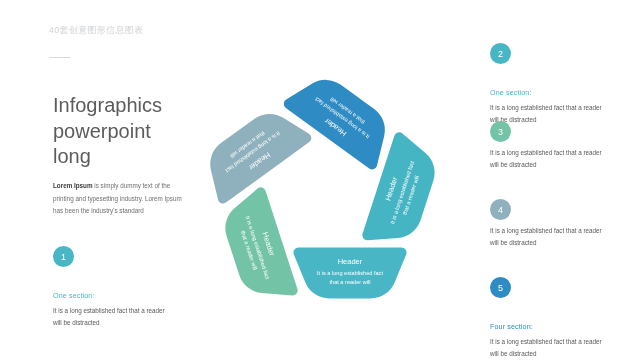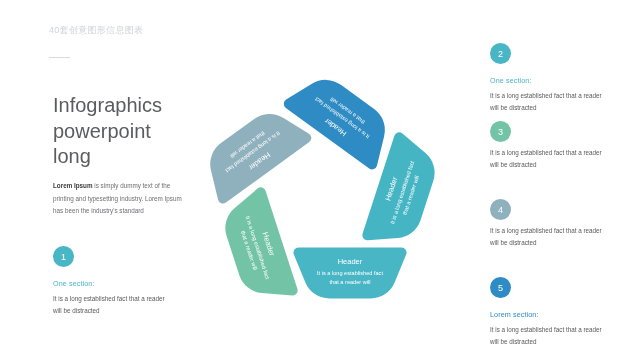--- a/index.html
+++ b/index.html
@@ -10,21 +10,21 @@
 
   #kicker{position:absolute;left:49px;top:24px;font-size:9px;color:#d0d3d6;letter-spacing:0.3px;white-space:nowrap;}
   #rule{position:absolute;left:49px;top:57px;width:21px;height:1px;background:#d7dbde;}
   #bigtitle{position:absolute;left:53px;top:93px;font-size:20px;line-height:25.5px;color:#5b5c5e;font-weight:400;white-space:pre-line;}
   #lorem{position:absolute;left:53px;top:180px;width:134px;font-size:6.3px;line-height:12.6px;color:#6d6e71;}
   #lorem .b{font-weight:bold;color:#39393b;}
 
   .item{position:absolute;}
   .num{width:21px;height:21px;border-radius:50%;color:#ffffff;font-size:9px;
        display:flex;align-items:center;justify-content:center;font-weight:400;}
-  .sec{font-size:7.2px;margin-top:12px;letter-spacing:0.1px;}
+  .sec{font-size:7.2px;margin-top:24px;letter-spacing:0.1px;}
   .bodytxt{font-size:6.3px;line-height:12.4px;color:#58595b;margin-top:5px;width:120px;}
 
   svg{position:absolute;left:0;top:0;}
   .hdr{font-size:7.5px;fill:#ffffff;}
   .sub{font-size:5.6px;fill:#ffffff;}
 </style>
 </head>
 <body>
 
 <div class="slide">
@@ -92,17 +92,17 @@
   <div class="item" id="it2" style="left:490px;top:121px">
       <div class="num" style="background:#73c4a7">3</div>
       <div class="bodytxt">It is a long established fact that a reader will be distracted</div>
     </div>
   <div class="item" id="it3" style="left:490px;top:199px">
       <div class="num" style="background:#8fb0bd">4</div>
       <div class="bodytxt">It is a long established fact that a reader will be distracted</div>
     </div>
   <div class="item" id="it4" style="left:490px;top:277px">
       <div class="num" style="background:#2e8bc4">5</div>
-      <div class="sec" style="color:#2e8bc4">Lorem section:</div>
+      <div class="sec" style="color:#2e8bc4">Four section:</div>
       <div class="bodytxt">It is a long established fact that a reader will be distracted</div>
     </div>
 
 </div>
 
 </body></html>

